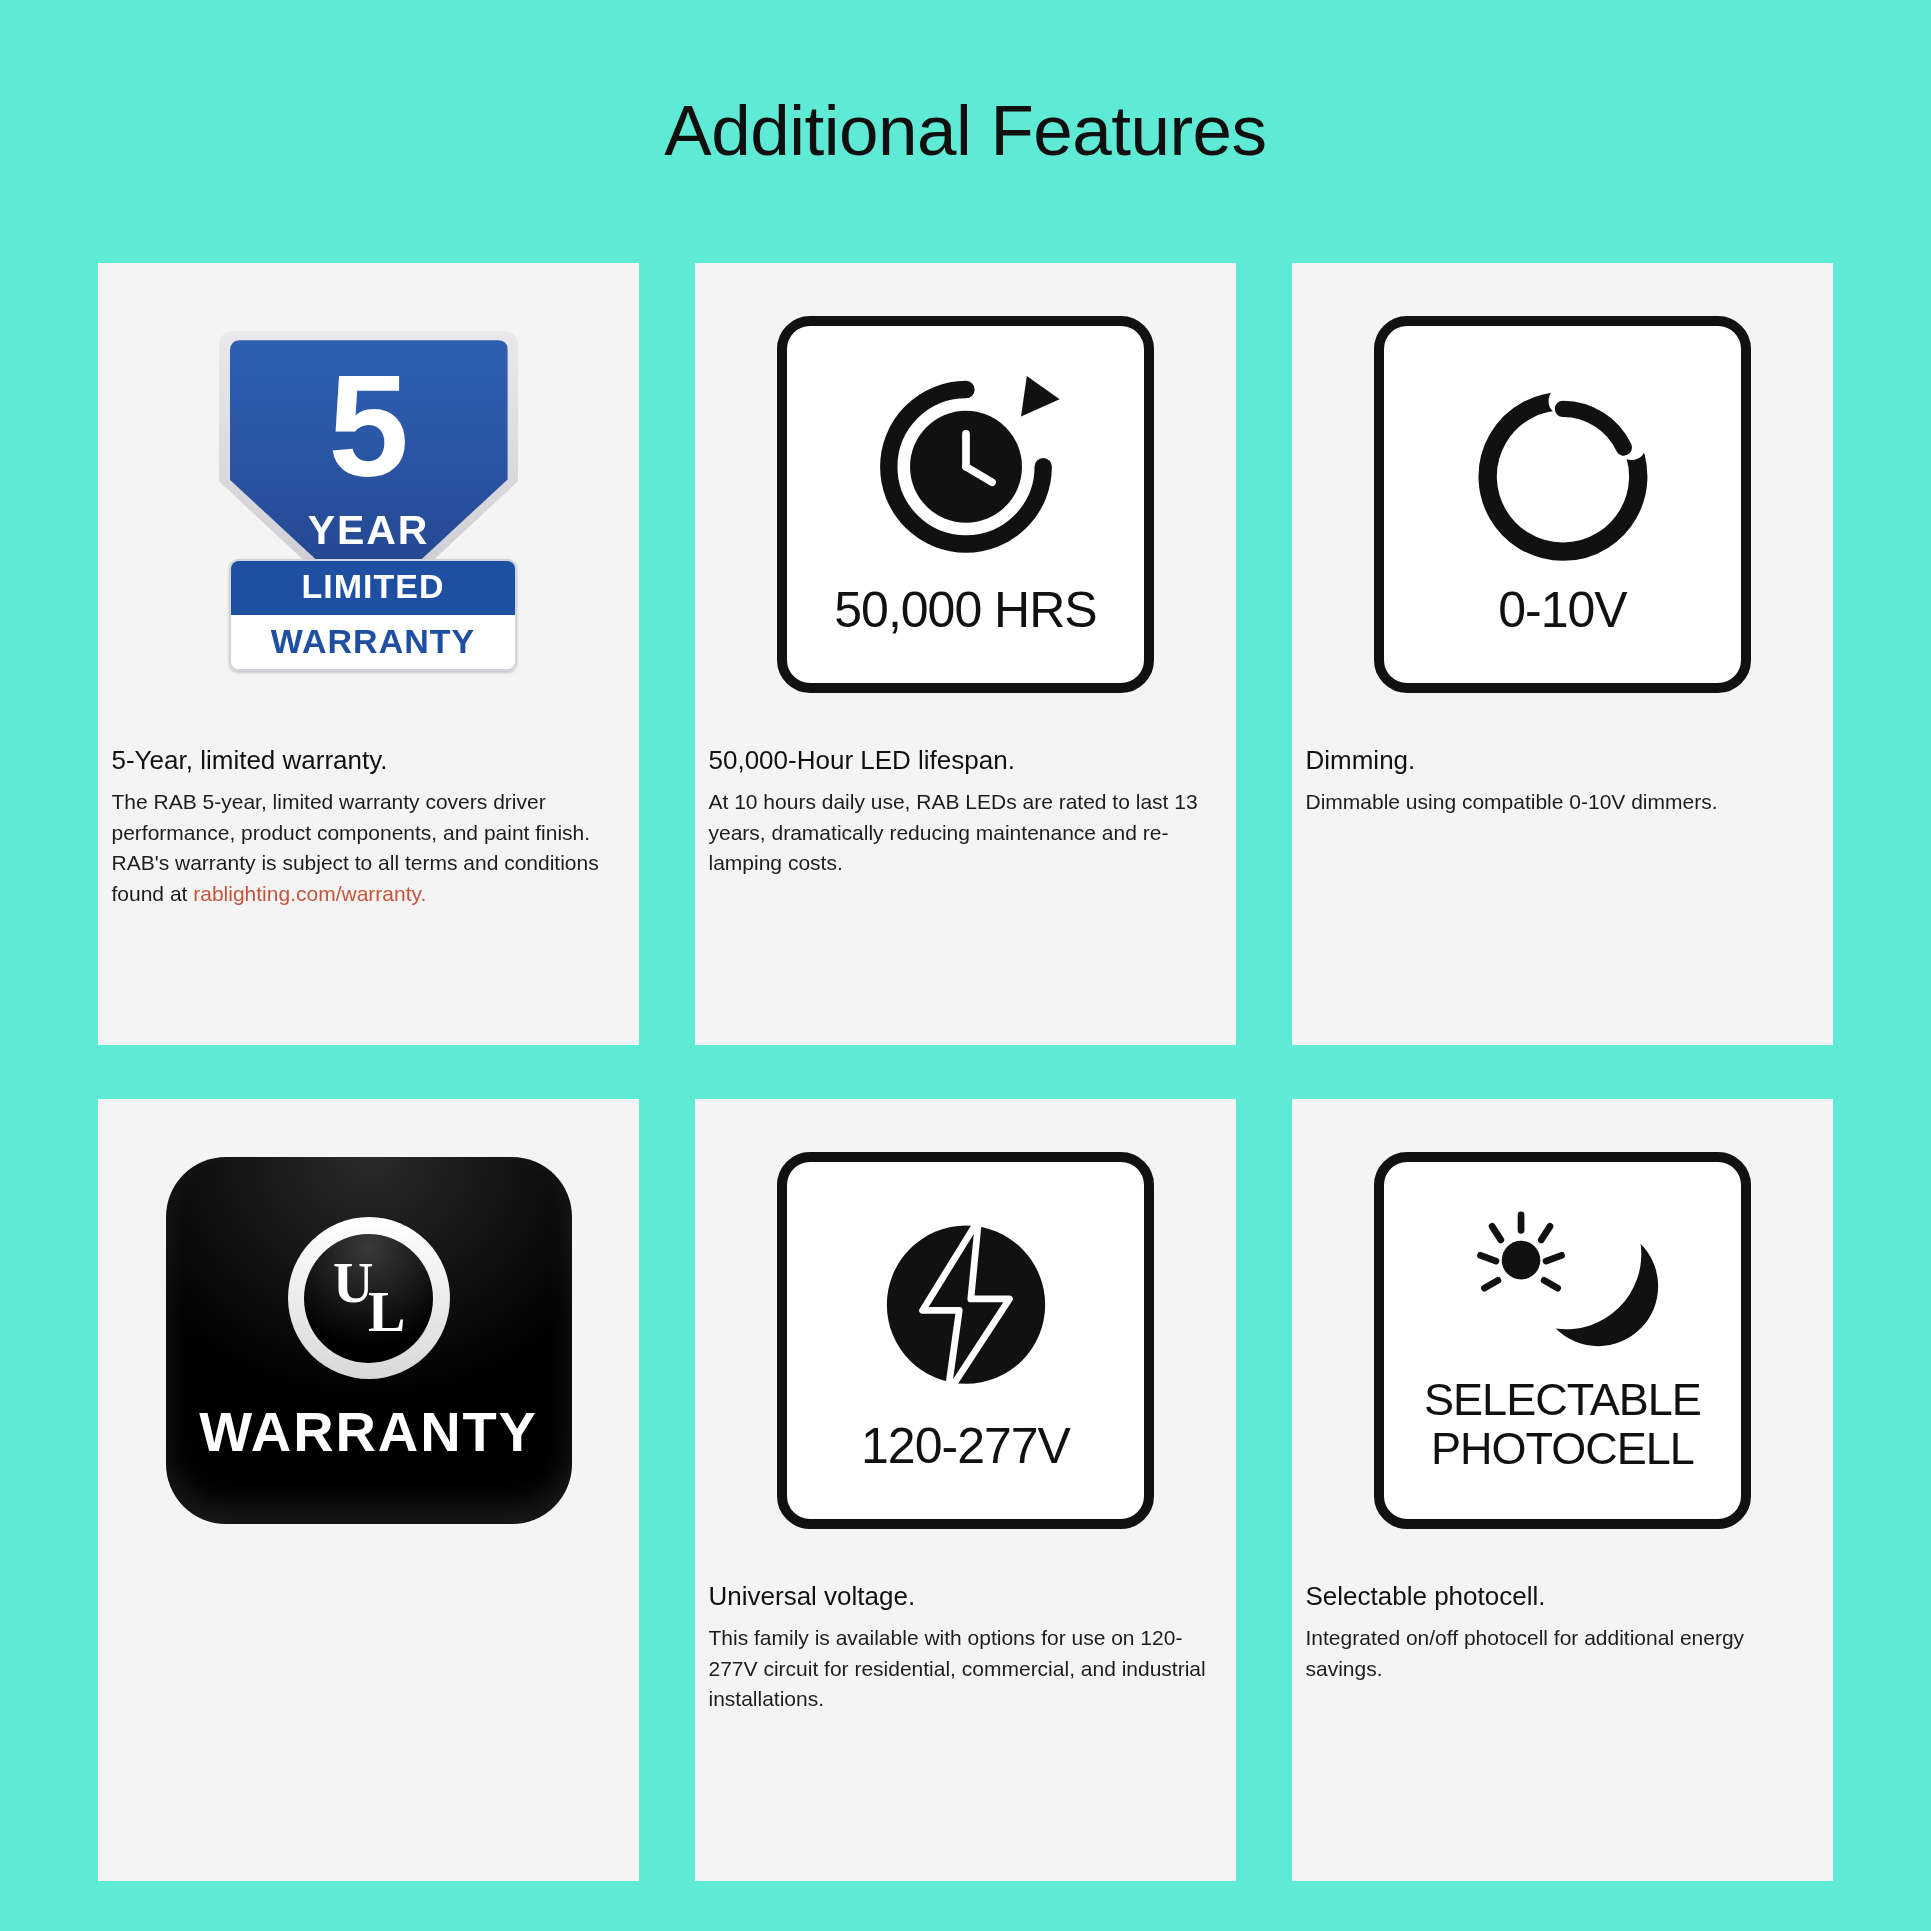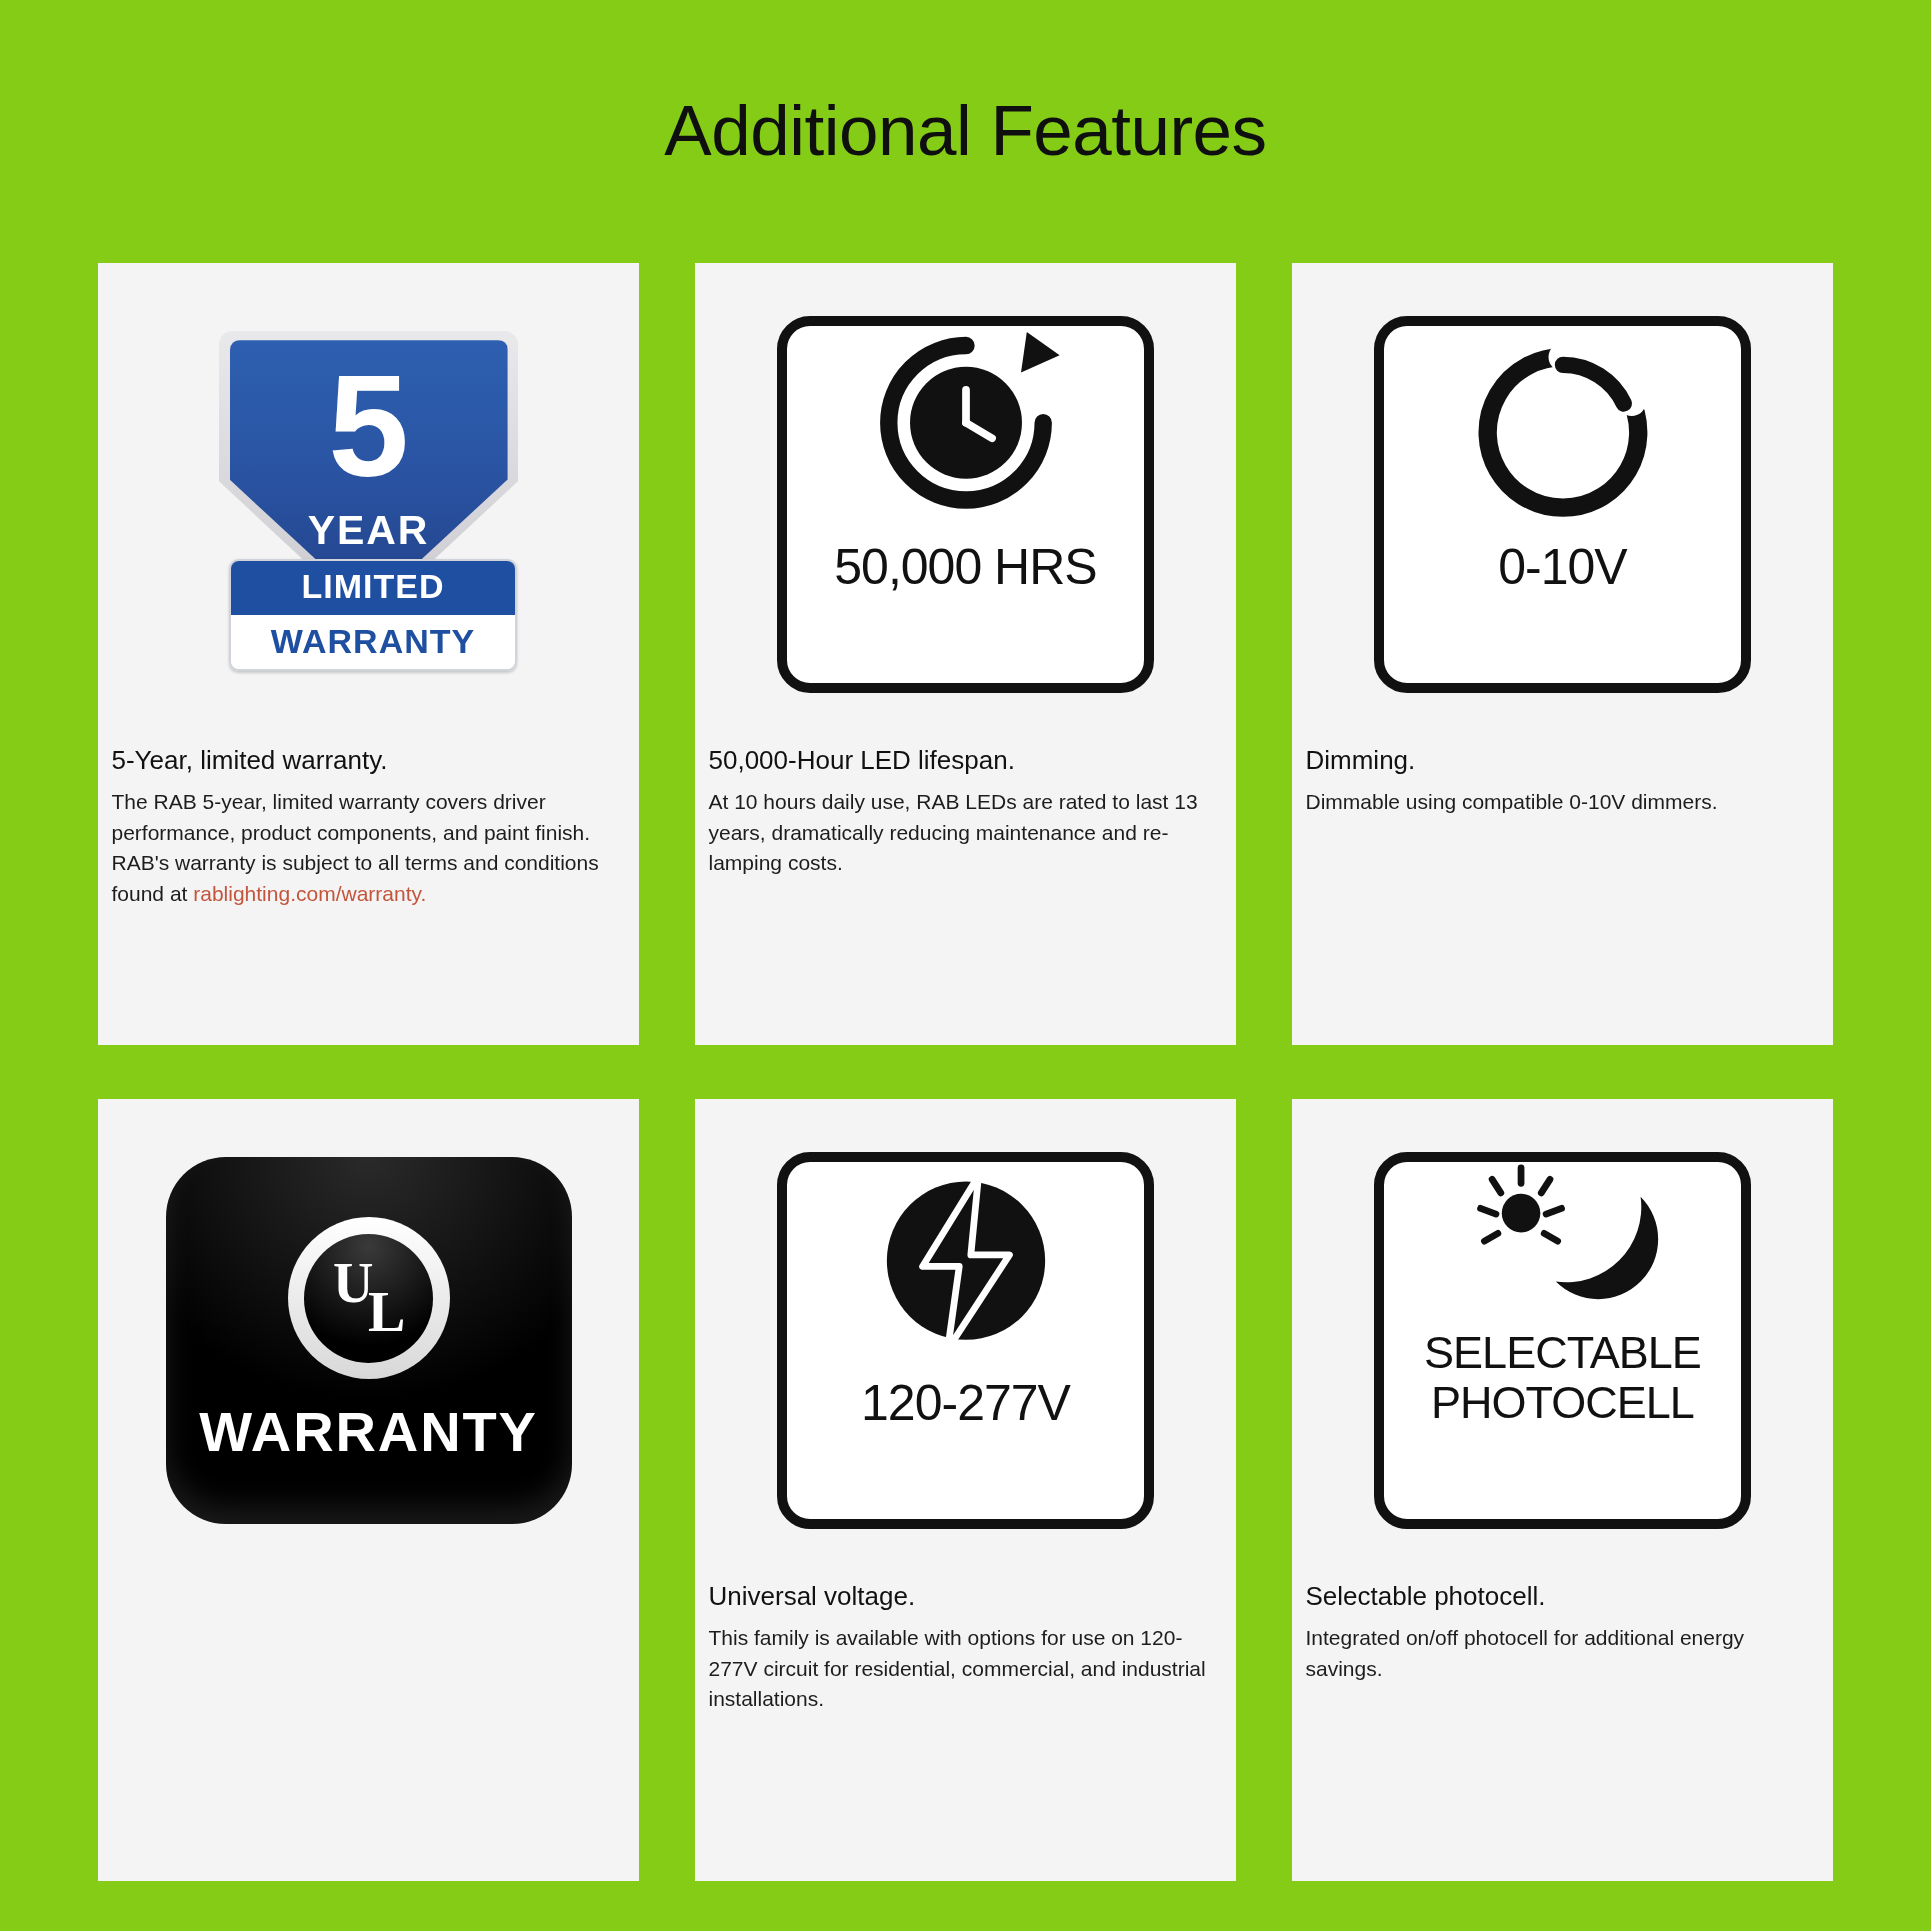--- a/index.html
+++ b/index.html
@@ -8,21 +8,21 @@
     background: #ffffff;
     width: 1931px;
     height: 1931px;
     font-family: "Liberation Sans", sans-serif;
     -webkit-font-smoothing: antialiased;
   }
   .page {
     position: relative;
     width: 1931px;
     height: 1931px;
-    background: #84cc16;
+    background: #5eead4;
     box-sizing: border-box;
   }
   .page-title {
     text-align: center;
     font-size: 71px;
     font-weight: 400;
     color: #0f0f0f;
     letter-spacing: -0.5px;
     margin: 0;
     padding-top: 95px;
@@ -149,20 +149,21 @@
   
   .sq {
     width: 377px;
     height: 377px;
     border: 10.6px solid #111;
     border-radius: 33px;
     box-sizing: border-box;
     display: flex;
     flex-direction: column;
     align-items: center;
+    justify-content: center;
     background: #fff;
   }
   .sq-label {
     font-size: 50px;
     font-weight: 400;
     color: #111;
     letter-spacing: -1px;
     margin-top: 3.9px;
   }
   .sq-label.small {

